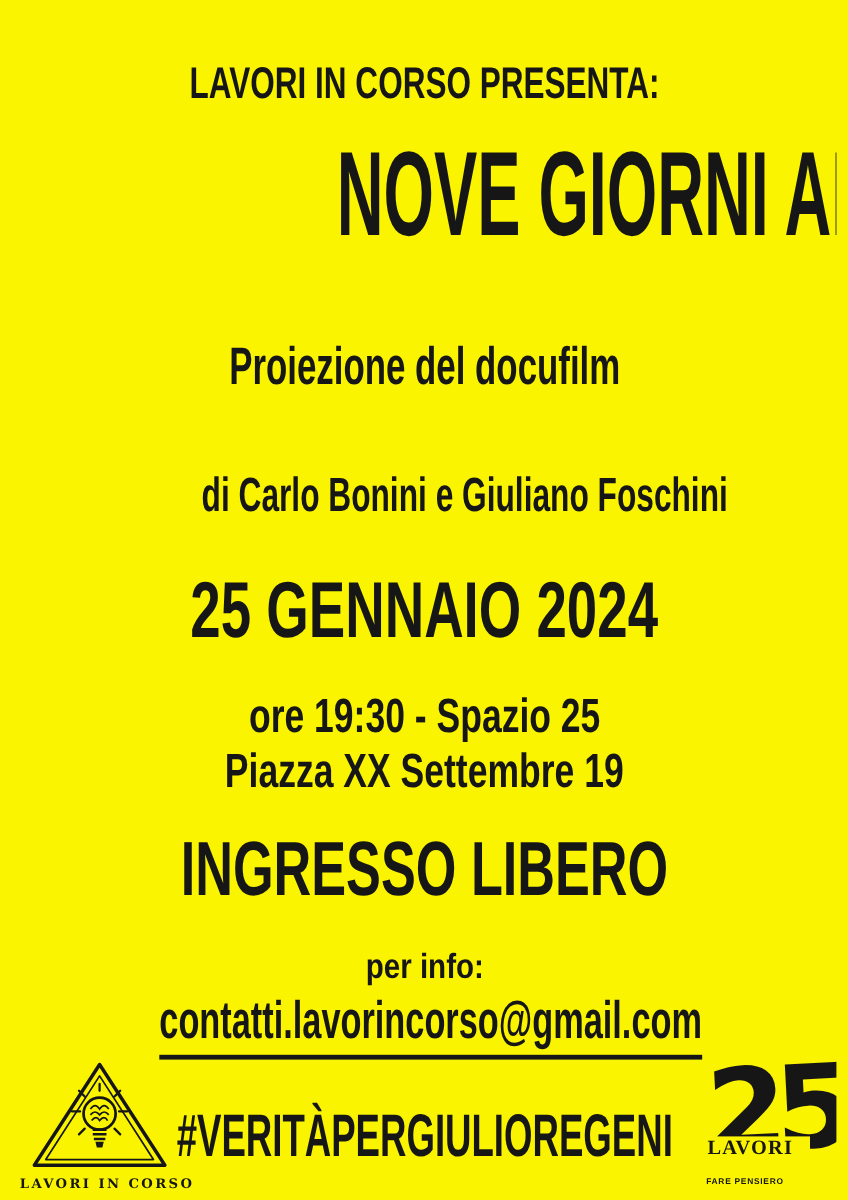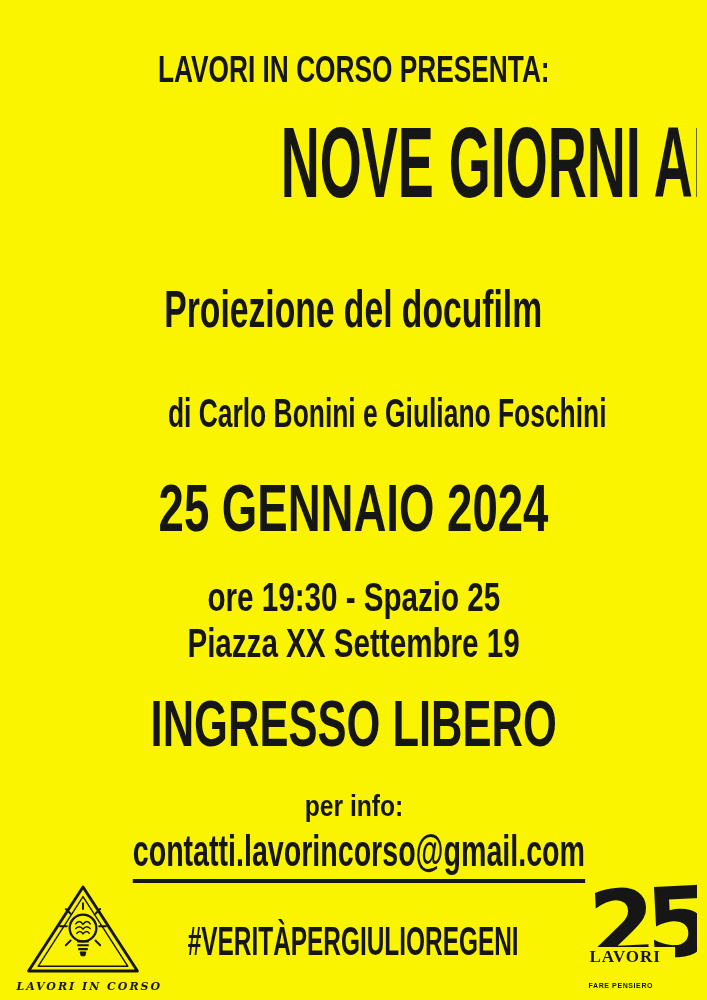--- a/index.html
+++ b/index.html
@@ -25,36 +25,36 @@
     white-space:nowrap;
   }
   .row > span{
     display:inline-block;
     transform:scaleX(var(--sx,0.7));
     transform-origin:50% 50%;
   }
   #presenter   {top:51px;  font-size:37px;  --sx:0.71;}
   #title       {top:112px; font-size:100px; --sx:0.54;}
   #dedication  {top:199px; font-size:40px;  --sx:0.70;}
-  #screen-intro{top:284px; font-size:51px;  --sx:0.66;}
+  #screen-intro{top:284px; font-size:44px;  --sx:0.66;}
   #film-title  {top:335px; font-size:47px;  --sx:0.74;}
   #authors     {top:393px; font-size:40px;padding-left:44px;  --sx:0.66;}
   #event-date  {top:475px; font-size:66px;  --sx:0.69;}
   #time-venue  {top:577px; font-size:40px;  --sx:0.74;}
   #address     {top:623px; font-size:40px;  --sx:0.74;}
   #admission   {top:692px; font-size:64px;  --sx:0.68;}
   #info-label  {top:792px; font-size:29px;  --sx:0.85;}
   #email       {top:829px; font-size:44px;  --sx:0.65;}
   #email > span{border-bottom:4px solid var(--ink); padding-bottom:6px;}
-  #hashtag     {top:921px; font-size:40px;  --sx:0.61;}
+  #hashtag     {top:921px; font-size:50px;  --sx:0.61;}
 
   
   .lavori-logo{
     position:absolute;left:6px;top:882px;width:132px;
-    text-align:left;color:var(--ink);font-style:italic;
+    text-align:left;color:var(--ink);
   }
   .lavori-logo svg{display:block;margin:0 auto;}
   .lavori-caption{
     font-family:"DejaVu Serif", serif;
     font-weight:bold;font-size:11px;letter-spacing:2px;
     margin-top:2px;white-space:nowrap;
   }
 
   
   .spazio-logo{

